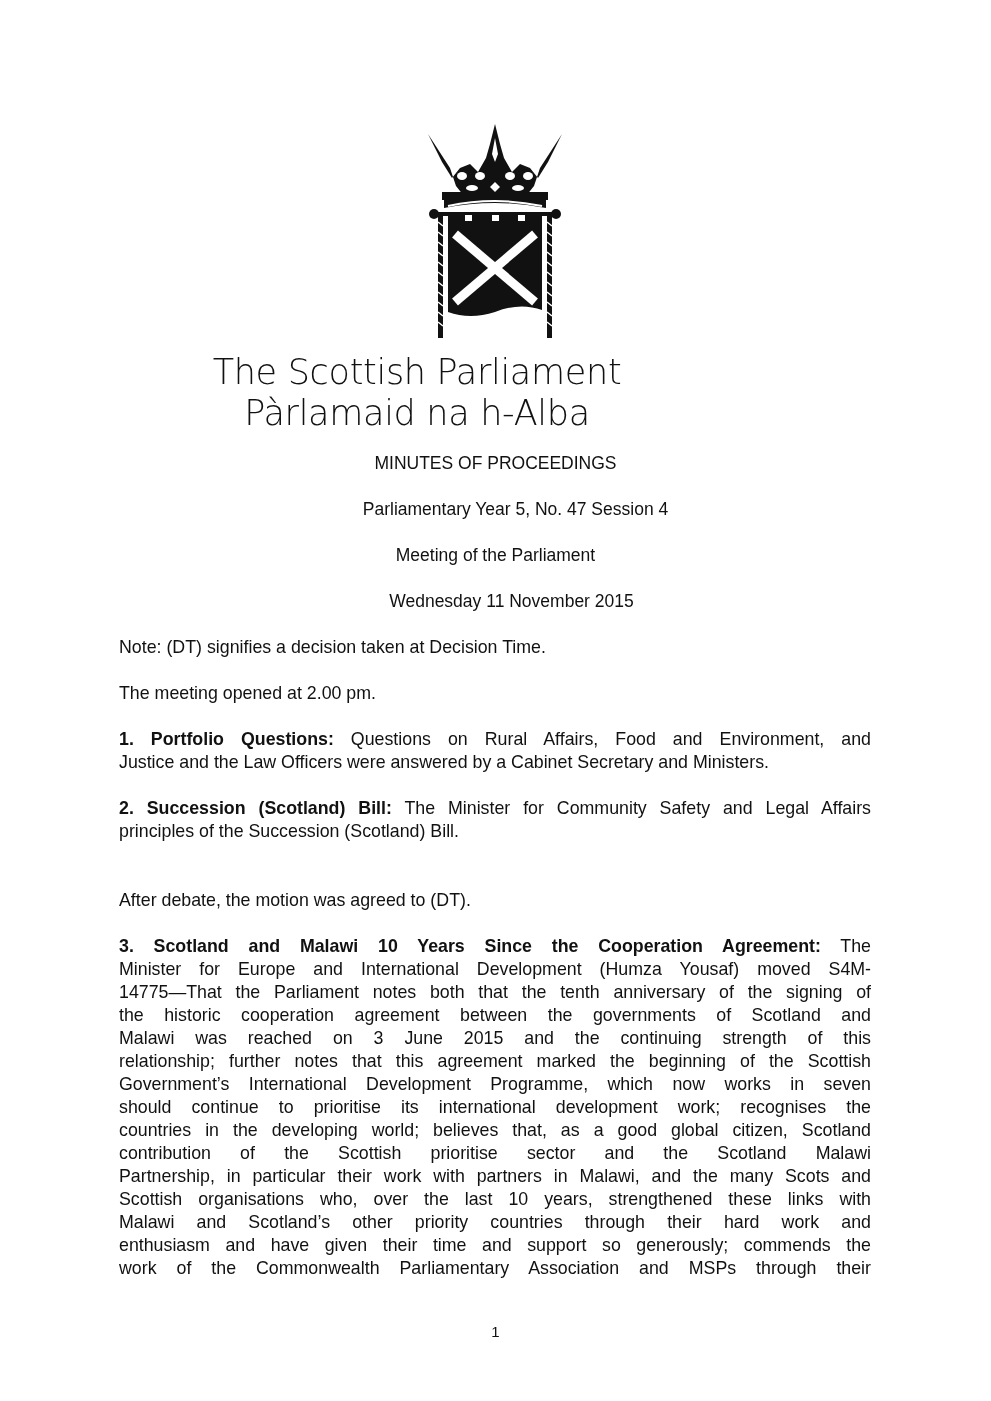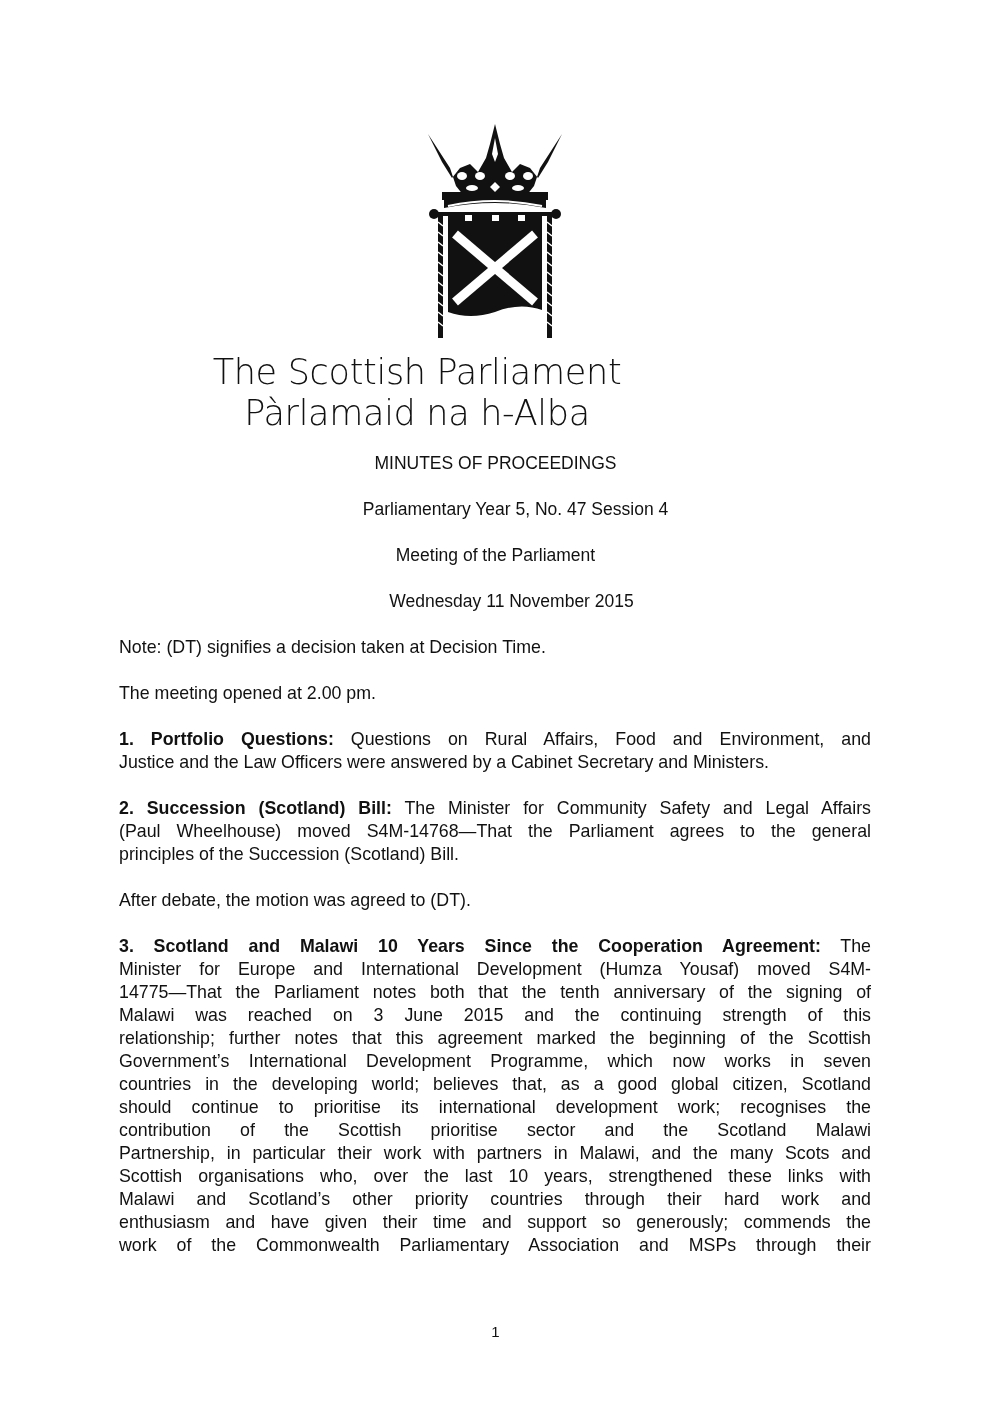--- a/index.html
+++ b/index.html
@@ -113,37 +113,37 @@
     <span class="ll">The meeting opened at 2.00 pm.</span>
   </div>
 
   <div class="para p-1">
     <span class="line" style="white-space: normal; overflow: hidden;"><b>1. Portfolio Questions:</b><span> Questions on Rural Affairs, Food and Environment, and</span></span>
     <span class="line last" style="white-space: normal; overflow: hidden;">Justice and the Law Officers were answered by a Cabinet Secretary and Ministers.</span>
   </div>
 
   <div class="para p-2">
     <span class="line" style="white-space: normal; overflow: hidden;"><b>2. Succession (Scotland) Bill:</b><span> The Minister for Community Safety and Legal Affairs</span></span>
-    <span class="line" style="white-space: normal; overflow: hidden;">(Paul Wheelhouse) moved S4M-14768—That the Parliament agrees to the general</span>
     <span class="line last" style="white-space: normal; overflow: hidden;">principles of the Succession (Scotland) Bill.</span>
   </div>
 
   <div class="para p-after">
     <span class="ll">After debate, the motion was agreed to (DT).</span>
   </div>
 
   <div class="para p-3">
     <span class="line" style="white-space: normal; overflow: hidden;"><b>3. Scotland and Malawi 10 Years Since the Cooperation Agreement:</b><span> The</span></span>
     <span class="line" style="white-space: normal; overflow: hidden;">Minister for Europe and International Development (Humza Yousaf) moved S4M-</span>
     <span class="line" style="white-space: normal; overflow: hidden;">14775—That the Parliament notes both that the tenth anniversary of the signing of</span>
+    <span class="line" style="white-space: normal; overflow: hidden;">the historic cooperation agreement between the governments of Scotland and</span>
     <span class="line" style="white-space: normal; overflow: hidden;">Malawi was reached on 3 June 2015 and the continuing strength of this</span>
     <span class="line" style="white-space: normal; overflow: hidden;">relationship; further notes that this agreement marked the beginning of the Scottish</span>
     <span class="line" style="white-space: normal; overflow: hidden;">Government’s International Development Programme, which now works in seven</span>
+    <span class="line" style="white-space: normal; overflow: hidden;">should continue to prioritise its international development work; recognises the</span>
     <span class="line" style="white-space: normal; overflow: hidden;">countries in the developing world; believes that, as a good global citizen, Scotland</span>
-    <span class="line" style="white-space: normal; overflow: hidden;">should continue to prioritise its international development work; recognises the</span>
     <span class="line" style="white-space: normal; overflow: hidden;">contribution of the Scottish prioritise sector and the Scotland Malawi</span>
     <span class="line" style="white-space: normal; overflow: hidden;">Partnership, in particular their work with partners in Malawi, and the many Scots and</span>
     <span class="line" style="white-space: normal; overflow: hidden;">Scottish organisations who, over the last 10 years, strengthened these links with</span>
     <span class="line" style="white-space: normal; overflow: hidden;">Malawi and Scotland’s other priority countries through their hard work and</span>
     <span class="line" style="white-space: normal; overflow: hidden;">enthusiasm and have given their time and support so generously; commends the</span>
     <span class="line" style="white-space: normal; overflow: hidden;">work of the Commonwealth Parliamentary Association and MSPs through their</span>
   </div>
 
   <div class="pagenum">1</div>
 </div>

